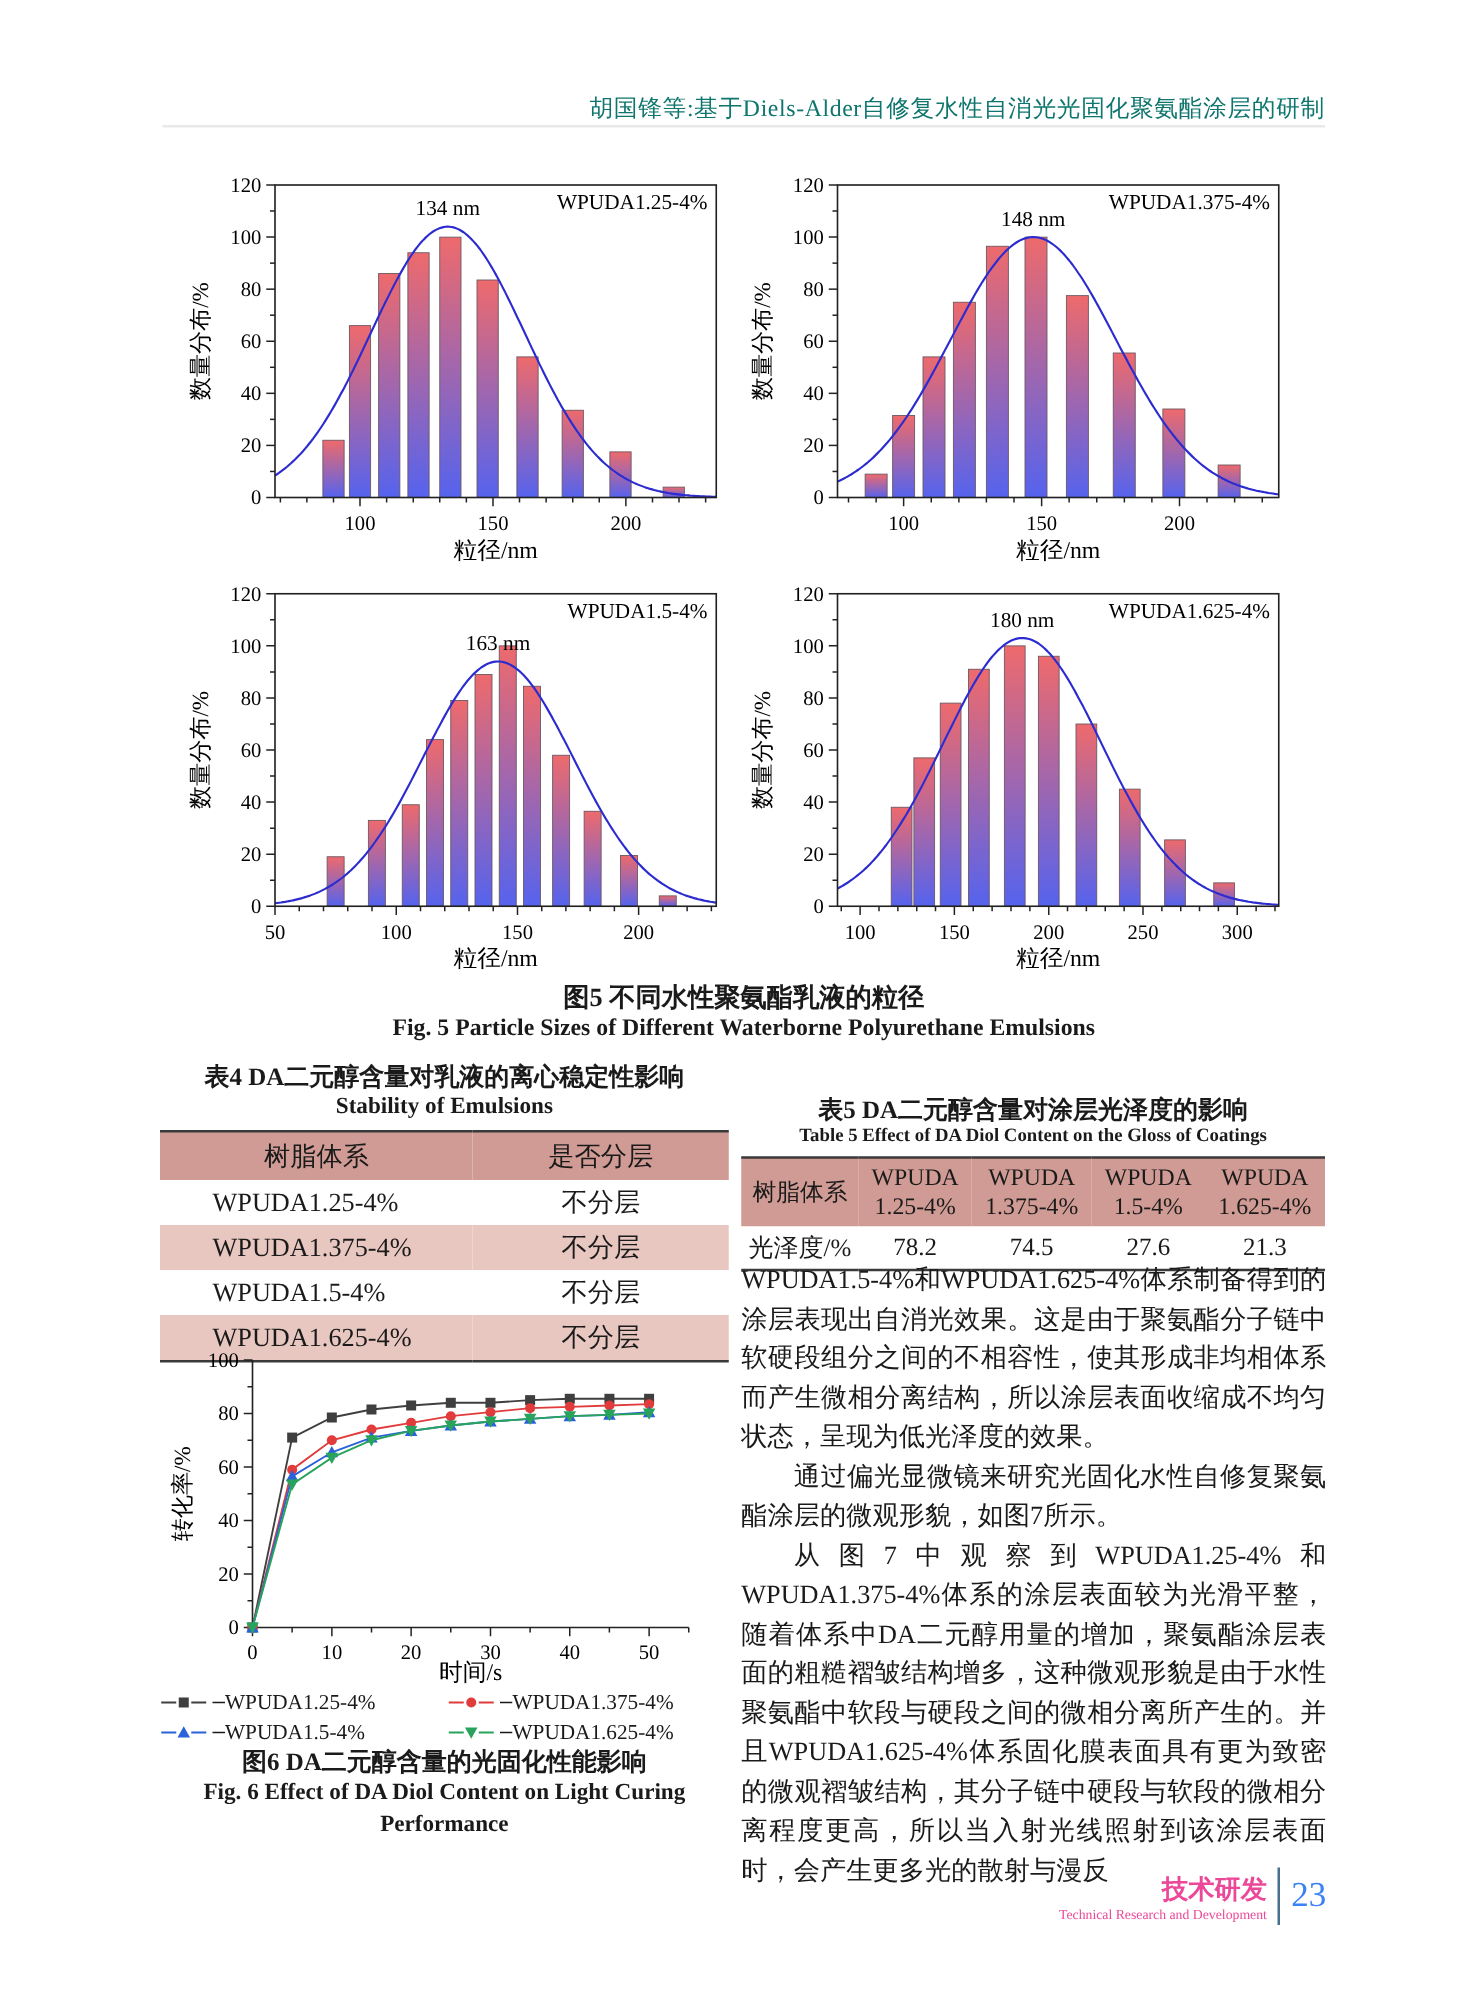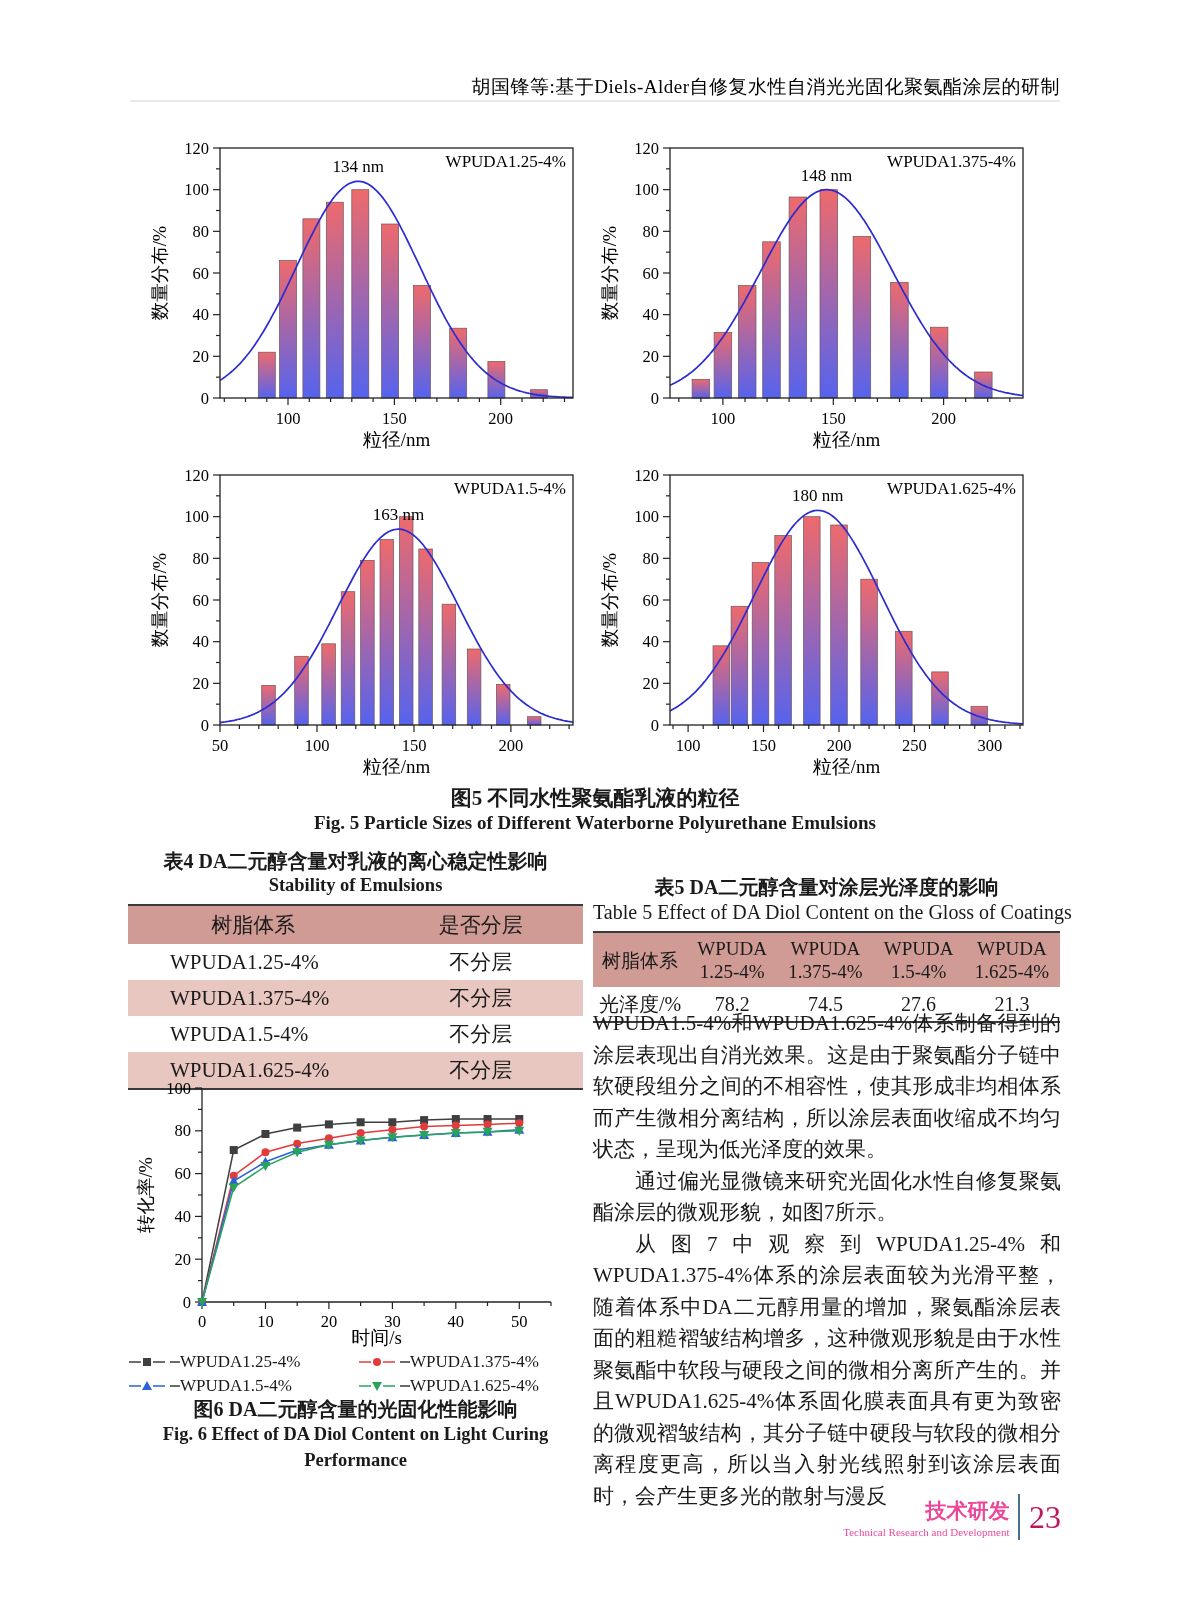--- a/index.html
+++ b/index.html
@@ -1,21 +1,21 @@
 <!DOCTYPE html>
 <html><head>
 <meta charset="utf-8">
 <style>
   html,body{margin:0;padding:0;background:#ffffff;}
   #page{position:relative;width:1187px;height:1600px;background:#ffffff;overflow:hidden;
         font-family:"Liberation Serif", serif;color:#1a1a1a;}
 
   
   #running-head{position:absolute;left:130px;top:74px;width:930px;text-align:right;
-    font-size:19px;color:#000000;letter-spacing:.5px;}
+    font-size:19px;color:#0f766e;letter-spacing:.5px;}
   #head-rule{position:absolute;left:130px;top:100px;width:930px;height:2px;background:#e9e9e9;}
 
   
   .hist-chart{position:absolute;}
   #hist0{left:140px;top:128px;}
   #hist1{left:590px;top:128px;}
   #hist2{left:140px;top:455px;}
   #hist3{left:590px;top:455px;}
 
   
@@ -32,21 +32,21 @@
   #table4 th{background:#cf9b94;font-weight:normal;font-size:21px;height:36px;}
   #table4 td{font-size:21px;height:34px;}
   #table4 th:first-child{width:55%;}
   #table4 td:first-child{padding-left:42px;}
   #table4 td:last-child, #table4 th:last-child{text-align:center;}
   #table4 tr.striped td{background:#e8c7c1;}
 
   
   #table5-block{position:absolute;left:593px;top:848px;width:467px;margin-top:26px;}
   #table5-title-zh{text-align:center;font-weight:bold;font-size:20px;}
-  #table5-title-en{text-align:right;font-weight:normal;font-size:20px;white-space:nowrap;}
+  #table5-title-en{text-align:center;font-weight:bold;font-size:15px;white-space:nowrap;}
   #table5{margin-top:7px;border-top:2px solid #3a3a3a;border-bottom:2px solid #3a3a3a;}
   #table5 th{background:#cf9b94;font-weight:normal;font-size:19px;line-height:23px;
              height:52px;text-align:center;vertical-align:middle;}
   #table5 th:first-child{width:92px;}
   #table5 td{font-size:20px;height:32px;text-align:center;}
 
   
   #line-chart{position:absolute;left:128px;top:1076px;}
   #fig6-legend{position:absolute;left:128px;top:1352px;width:455px;
     display:grid;grid-template-columns:230px 225px;row-gap:4px;font-size:17px;}
@@ -61,21 +61,21 @@
     font-size:21px;line-height:31.5px;text-align:justify;}
   #body-text p{margin:0;}
   #body-text p.indent{text-indent:2em;}
 
   
   #footer{position:absolute;right:126px;top:1494px;display:flex;align-items:center;}
   #footer-labels{text-align:right;padding-right:8px;color:#ec4899;}
   #footer-zh{font-weight:bold;font-size:21px;font-family:"Liberation Sans",sans-serif;}
   #footer-en{font-size:11px;margin-top:1px;}
   #footer-bar{width:2.5px;height:46px;background:#47708e;}
-  #footer-page{color:#be185d;font-size:32px;padding-left:9px;}
+  #footer-page{color:#3b82f6;font-size:28px;padding-left:9px;}
 
   svg text{font-family:"Liberation Serif", serif;}
 </style>
 </head>
 <body>
 
 <div id="page">
 
   <div id="running-head">胡国锋等:基于Diels-Alder自修复水性自消光光固化聚氨酯涂层的研制</div>
   <div id="head-rule"></div>

